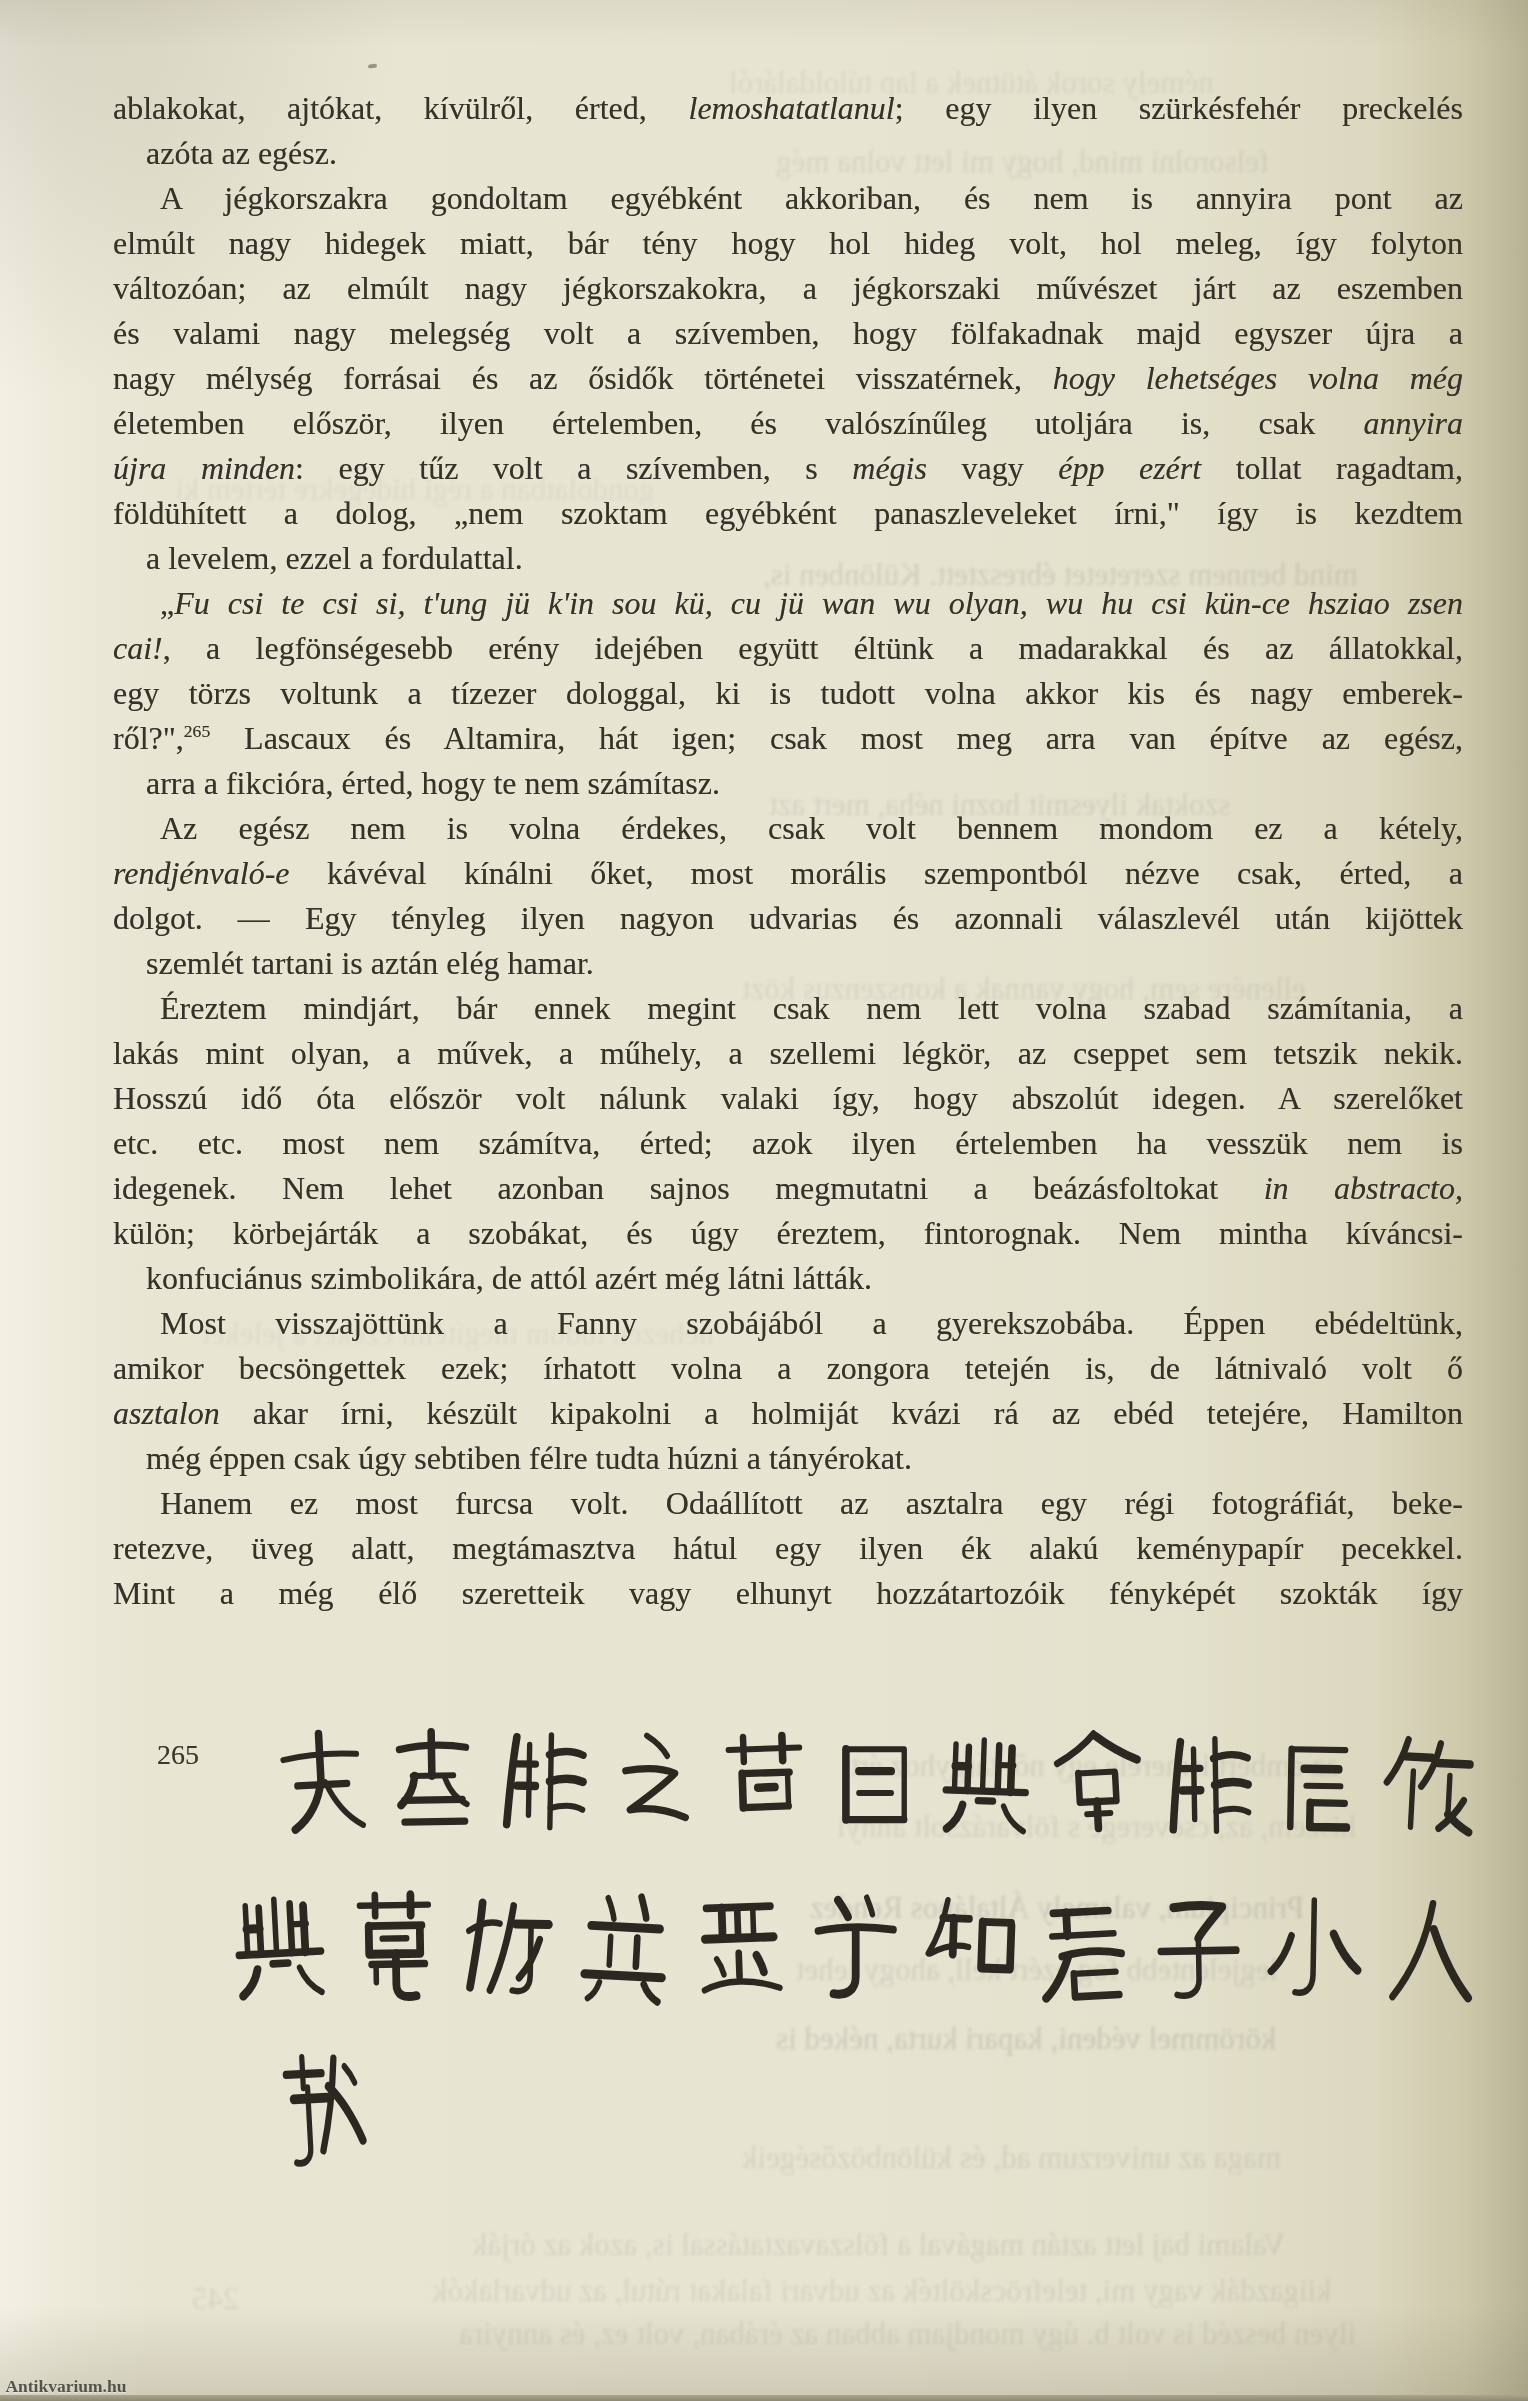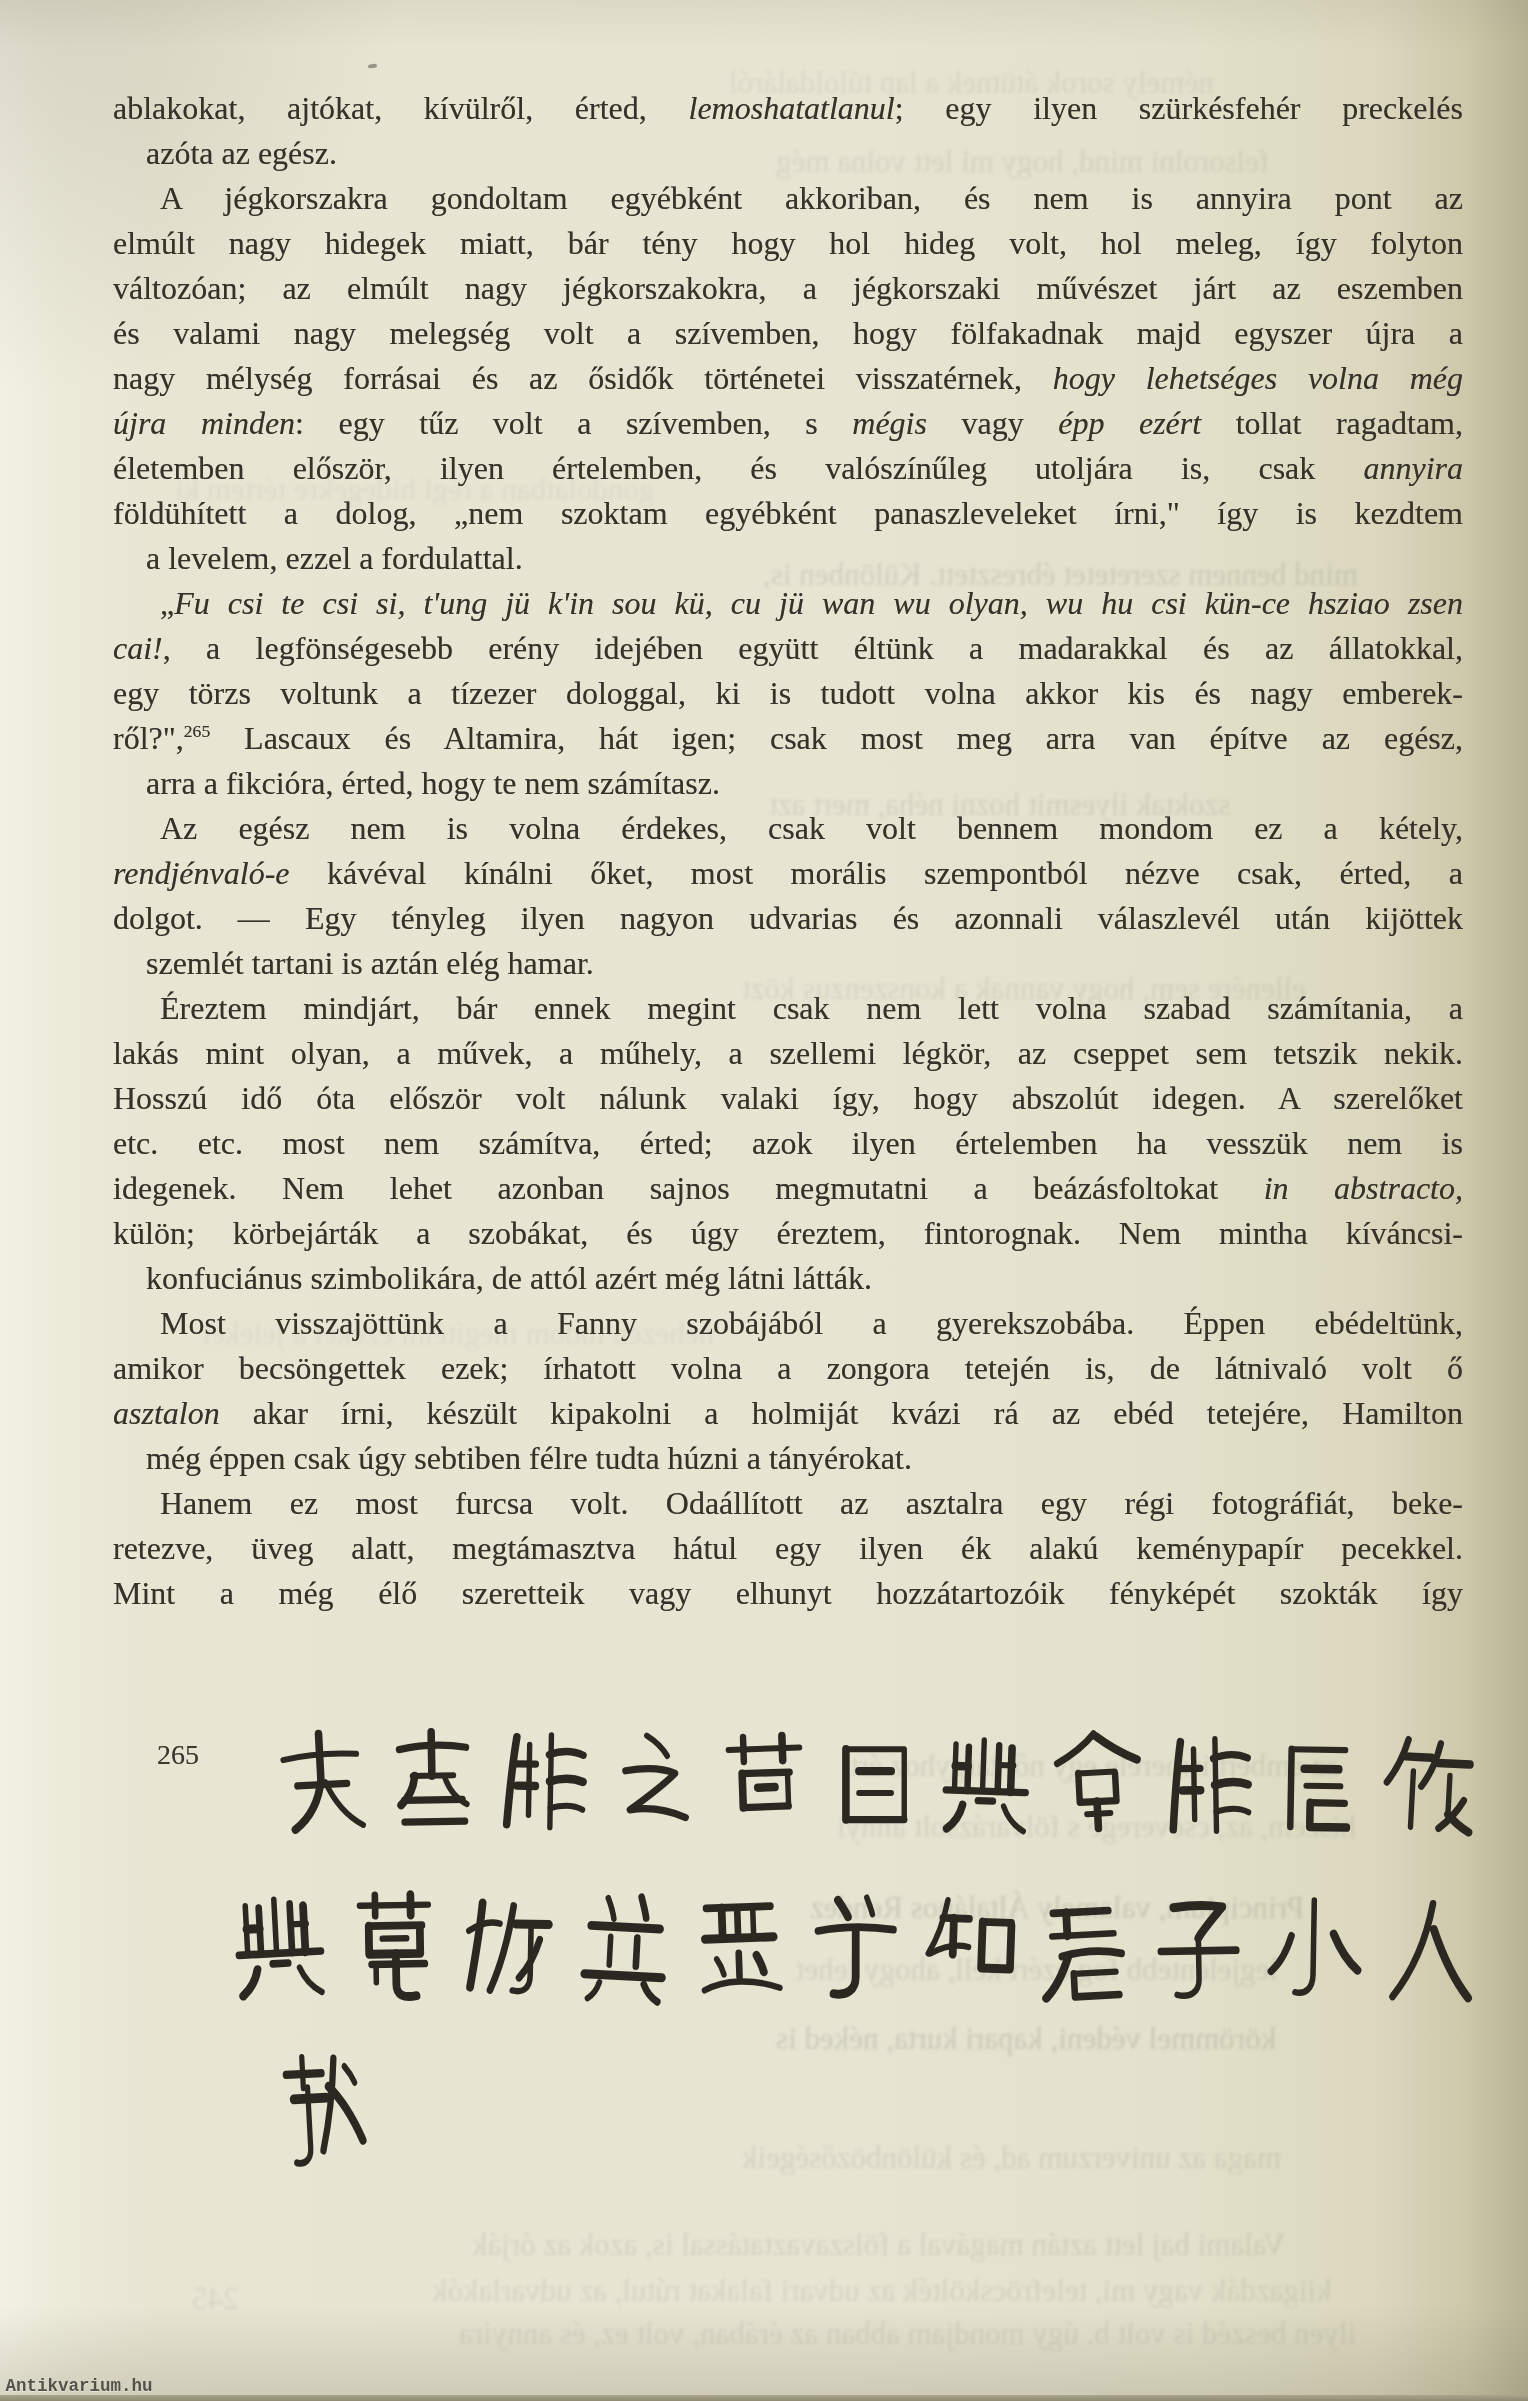--- a/index.html
+++ b/index.html
@@ -38,21 +38,21 @@
   .crow2 .ccell{width:111px;height:128px;margin-right:4px;}
   .crow3 .ccell{width:105px;height:138px;}
   .ccell svg{width:100%;height:100%;}
   .ccell svg path{fill:none;stroke:#2b2822;stroke-linecap:round;stroke-linejoin:round;}
   .artifact-dot{
     position:absolute;left:368px;top:64px;width:9.4px;height:4px;border-radius:2px;
     background:#4a463c;opacity:.5;transform:rotate(-8deg);
   }
   .watermark{
     position:absolute;left:5.4px;top:2376px;
-    font-family:Liberation Mono, monospace;font-weight:bold;font-size:17.5px;
+    font-family:Liberation Serif, serif;font-weight:bold;font-size:17.5px;
     color:#45453d;opacity:.9;text-shadow:0 0.7px 0.7px rgba(255,255,255,.55);
   }
   .bottom-edge{
     position:absolute;left:0;bottom:0;width:100%;height:6px;
     background:linear-gradient(180deg,#a9a58c,#8e8a72);
   }
 </style>
 </head>
 <body>
 
@@ -80,22 +80,22 @@
   <span class="artifact-dot"></span>
 
   <div class="text-block" id="lines">
       <div class="tl"><span>ablakokat, ajtókat, kívülről, érted, </span><i>lemoshatatlanul</i><span>; egy ilyen szürkésfehér preckelés</span></div>
       <div class="tl pe"><span>azóta az egész.</span></div>
       <div class="tl ind"><span>A jégkorszakra gondoltam egyébként akkoriban, és nem is annyira pont az</span></div>
       <div class="tl"><span>elmúlt nagy hidegek miatt, bár tény hogy hol hideg volt, hol meleg, így folyton</span></div>
       <div class="tl"><span>változóan; az elmúlt nagy jégkorszakokra, a jégkorszaki művészet járt az eszemben</span></div>
       <div class="tl"><span>és valami nagy melegség volt a szívemben, hogy fölfakadnak majd egyszer újra a</span></div>
       <div class="tl"><span>nagy mélység forrásai és az ősidők történetei visszatérnek, </span><i>hogy lehetséges volna még</i></div>
+      <div class="tl"><span>életemben először, ilyen értelemben, és valószínűleg utoljára is, csak </span><i>annyira</i></div>
       <div class="tl"><i>újra minden</i><span>: egy tűz volt a szívemben, s </span><i>mégis</i><span> vagy </span><i>épp ezért</i><span> tollat ragadtam,</span></div>
-      <div class="tl"><span>életemben először, ilyen értelemben, és valószínűleg utoljára is, csak </span><i>annyira</i></div>
       <div class="tl"><span>földühített a dolog, „nem szoktam egyébként panaszleveleket írni," így is kezdtem</span></div>
       <div class="tl pe"><span>a levelem, ezzel a fordulattal.</span></div>
       <div class="tl ind"><span>„</span><i>Fu csi te csi si, t'ung jü k'in sou kü, cu jü wan wu olyan, wu hu csi kün-ce hsziao zsen</i></div>
       <div class="tl"><i>cai!</i><span>, a legfönségesebb erény idejében együtt éltünk a madarakkal és az állatokkal,</span></div>
       <div class="tl"><span>egy törzs voltunk a tízezer dologgal, ki is tudott volna akkor kis és nagy emberek-</span></div>
       <div class="tl"><span>ről?",</span><sup>265</sup><span> Lascaux és Altamira, hát igen; csak most meg arra van építve az egész,</span></div>
       <div class="tl pe"><span>arra a fikcióra, érted, hogy te nem számítasz.</span></div>
       <div class="tl ind"><span>Az egész nem is volna érdekes, csak volt bennem mondom ez a kétely,</span></div>
       <div class="tl"><i>rendjénvaló-e</i><span> kávéval kínálni őket, most morális szempontból nézve csak, érted, a</span></div>
       <div class="tl"><span>dolgot. — Egy tényleg ilyen nagyon udvarias és azonnali válaszlevél után kijöttek</span></div>

